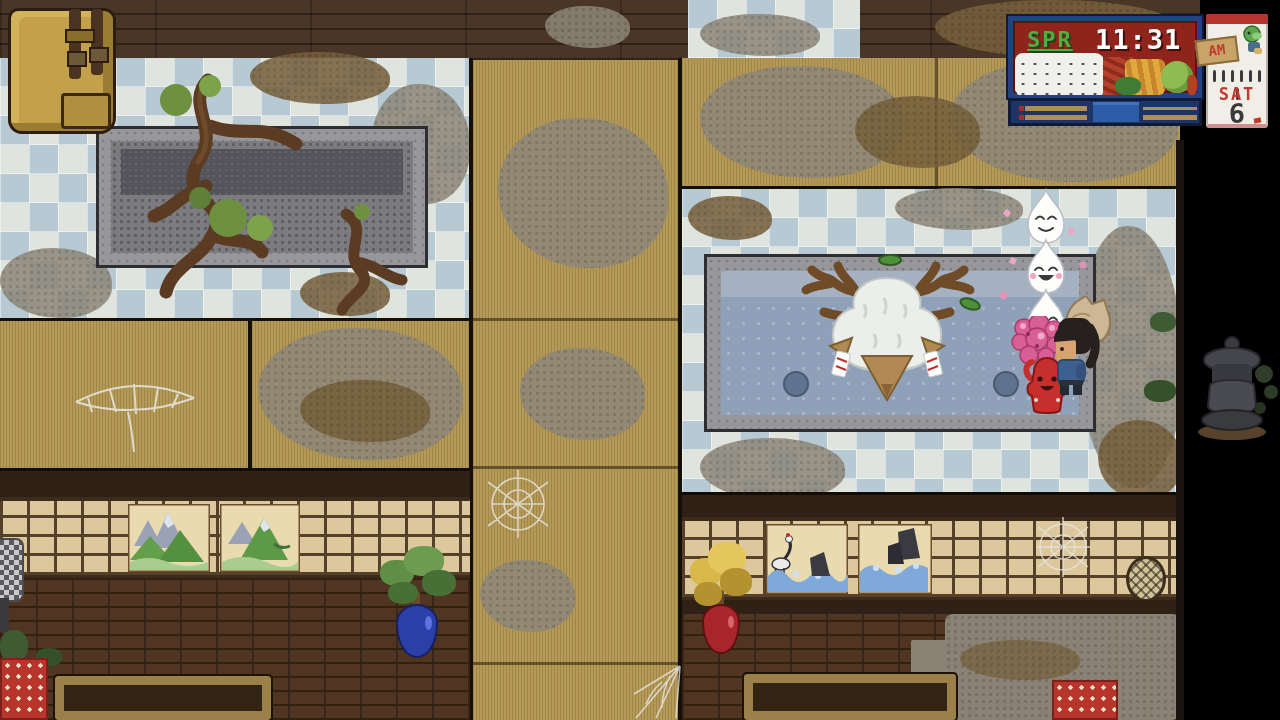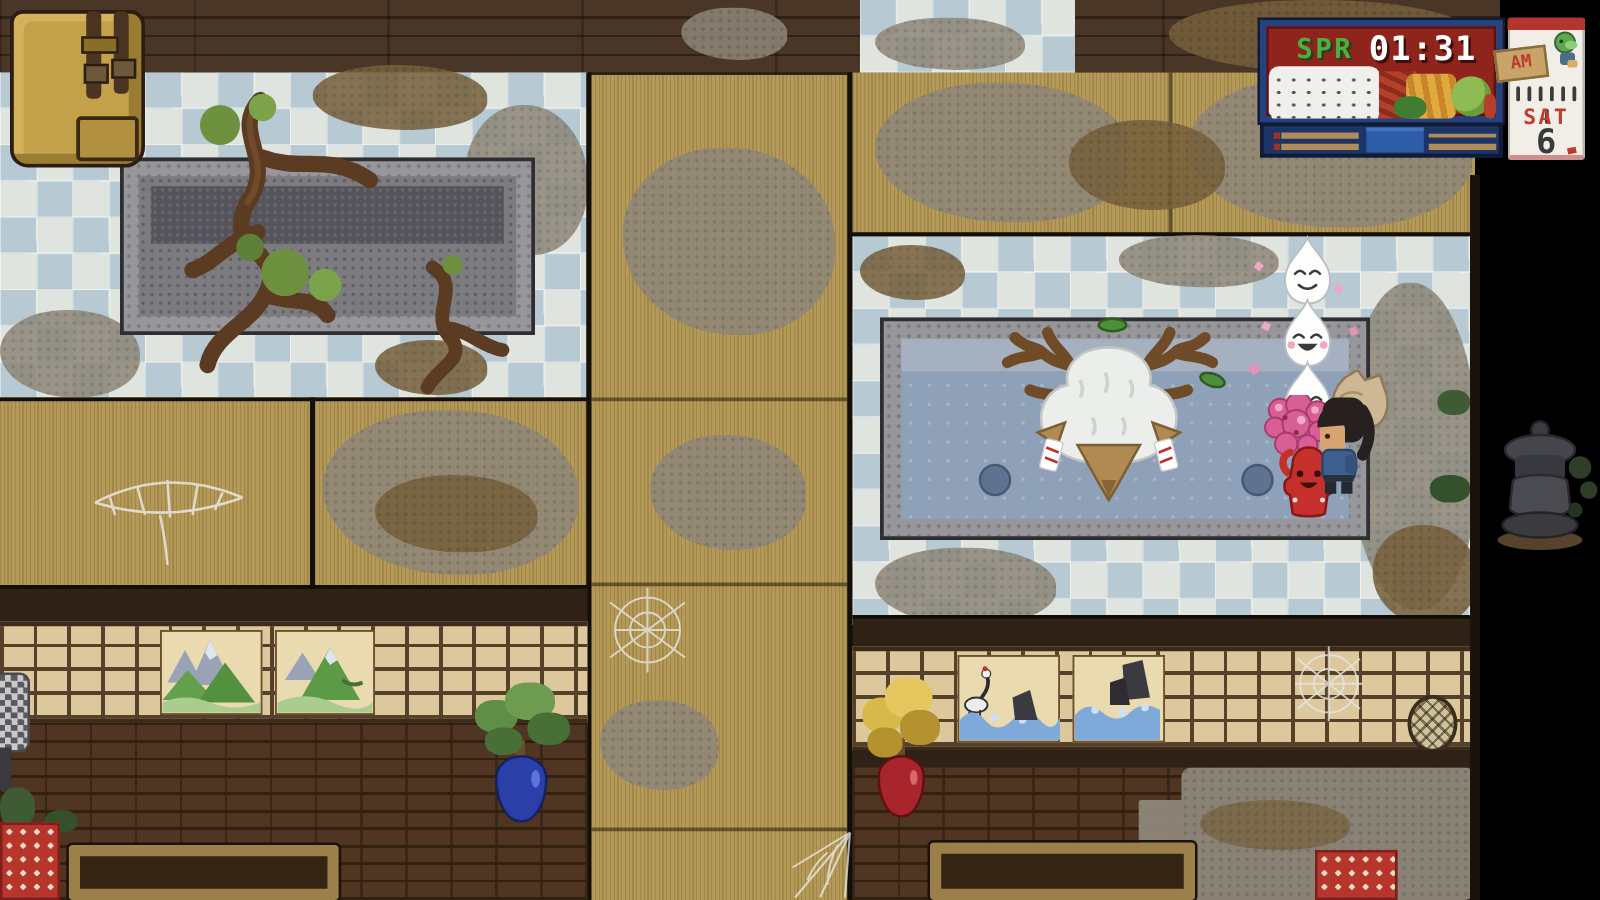--- a/index.html
+++ b/index.html
@@ -345,22 +345,22 @@
       <circle cx="85" cy="58" r="7" fill="#2e3d28"></circle>
       <circle cx="74" cy="74" r="6" fill="#26331f"></circle>
     <circle cx="46" cy="10" r="7" fill="#3b3c40" stroke="#242428" stroke-width="2"></circle>
     <ellipse cx="46" cy="26" rx="28" ry="12" fill="#45464b" stroke="#2a2a2e" stroke-width="2"></ellipse>
     <rect x="26" y="30" width="40" height="22" rx="6" fill="#383940"></rect>
     <path d="M24 52 C24 44 68 44 68 52 L70 72 C70 82 22 82 22 72 Z" fill="#4a4b51" stroke="#2a2a2e" stroke-width="2"></path>
     <ellipse cx="46" cy="86" rx="30" ry="10" fill="#3a3b3f" stroke="#242428" stroke-width="2"></ellipse>
   </svg>
 
   <div class="abs hud-panel" style="left:1008px;top:16px;width:194px;height:82px;">
-    <span class="abs hud-season" style="left:24px;top:6px;">SPR</span>
-    <span class="abs hud-time" style="left:82px;top:3px;">01:31</span>
+    <span class="abs hud-season" style="left:14px;top:6px;text-decoration:underline;">SPR</span>
+    <span class="abs hud-time" style="left:82px;top:3px;">11:31</span>
     <div class="abs" style="left:4px;top:38px;width:86px;height:36px;background:#efefec;
          background-image:radial-gradient(#55504a 1.5px,transparent 1.7px);background-size:12px 10px;
          border-radius:6px 8px 2px 2px;box-shadow:0 -4px 0 2px #efefec;"></div>
     <div class="abs" style="left:90px;top:36px;width:94px;height:38px;overflow:hidden;">
       <div class="abs" style="left:0;top:0;width:30px;height:38px;background:repeating-linear-gradient(25deg,#b5402a 0 5px,#8c2c1c 5px 9px);"></div>
       <div class="abs" style="left:22px;top:2px;width:40px;height:36px;background:repeating-linear-gradient(80deg,#e0a93e 0 6px,#c8862c 6px 11px);border-radius:6px;"></div>
       <div class="abs" style="left:12px;top:20px;width:26px;height:18px;background:#3f7d33;border-radius:45%;"></div>
       <div class="abs" style="left:58px;top:4px;width:32px;height:32px;background:#8fbc52;border-radius:50%;box-shadow:inset -5px -4px 0 #6d9c3c;"></div>
       <div class="abs" style="left:84px;top:18px;width:10px;height:20px;background:#b5402a;border-radius:40%;"></div>
     </div>

